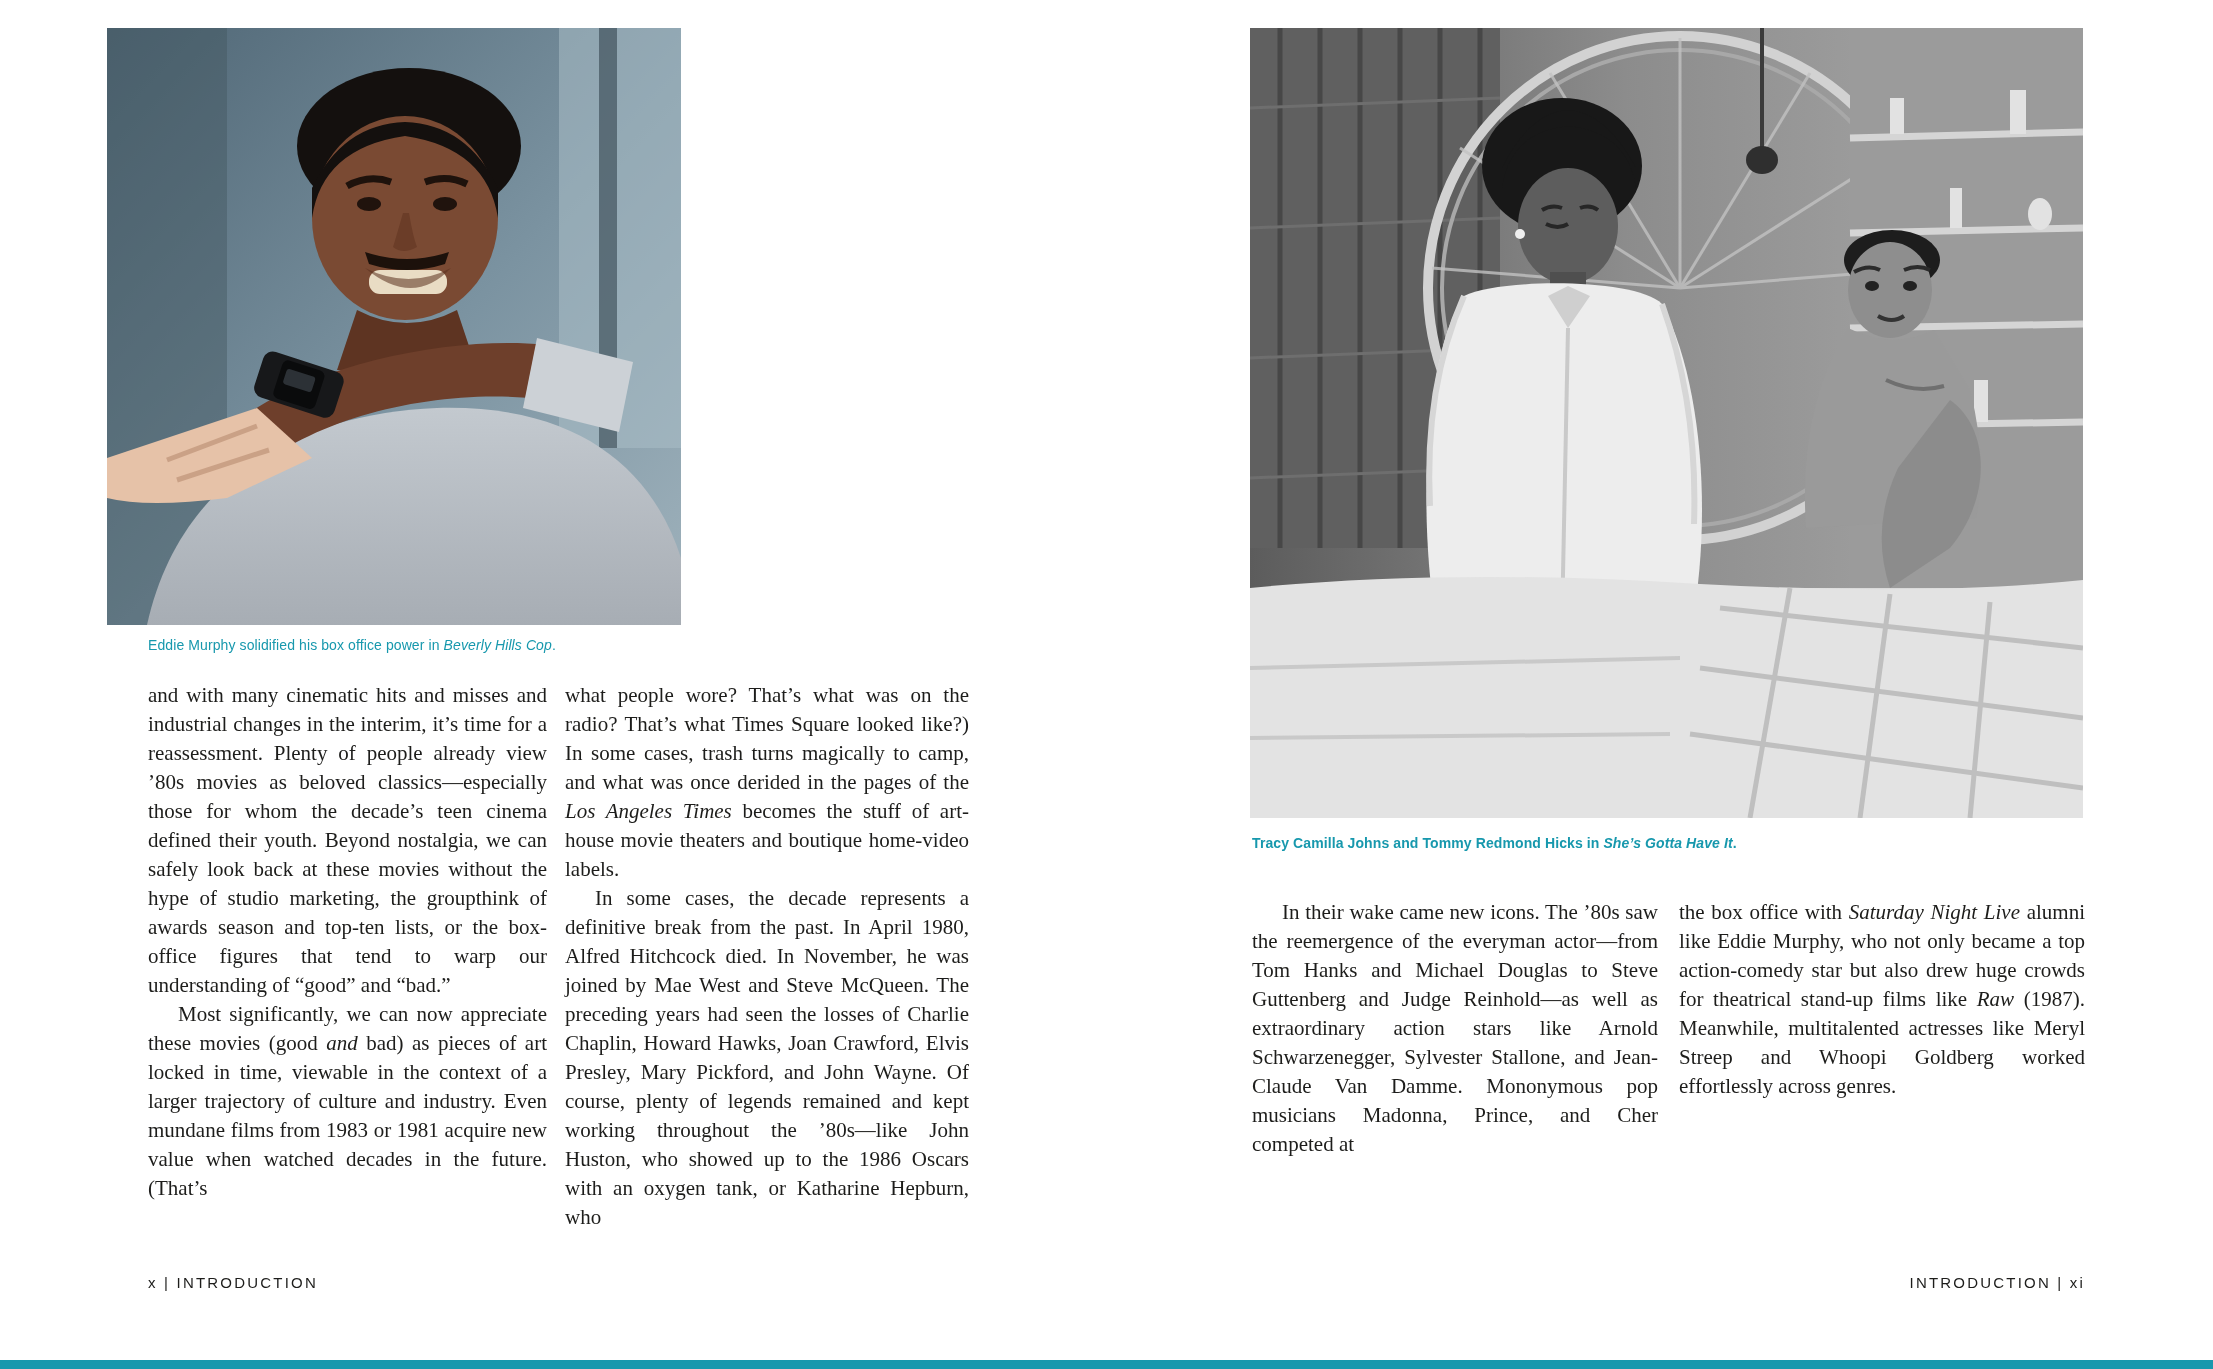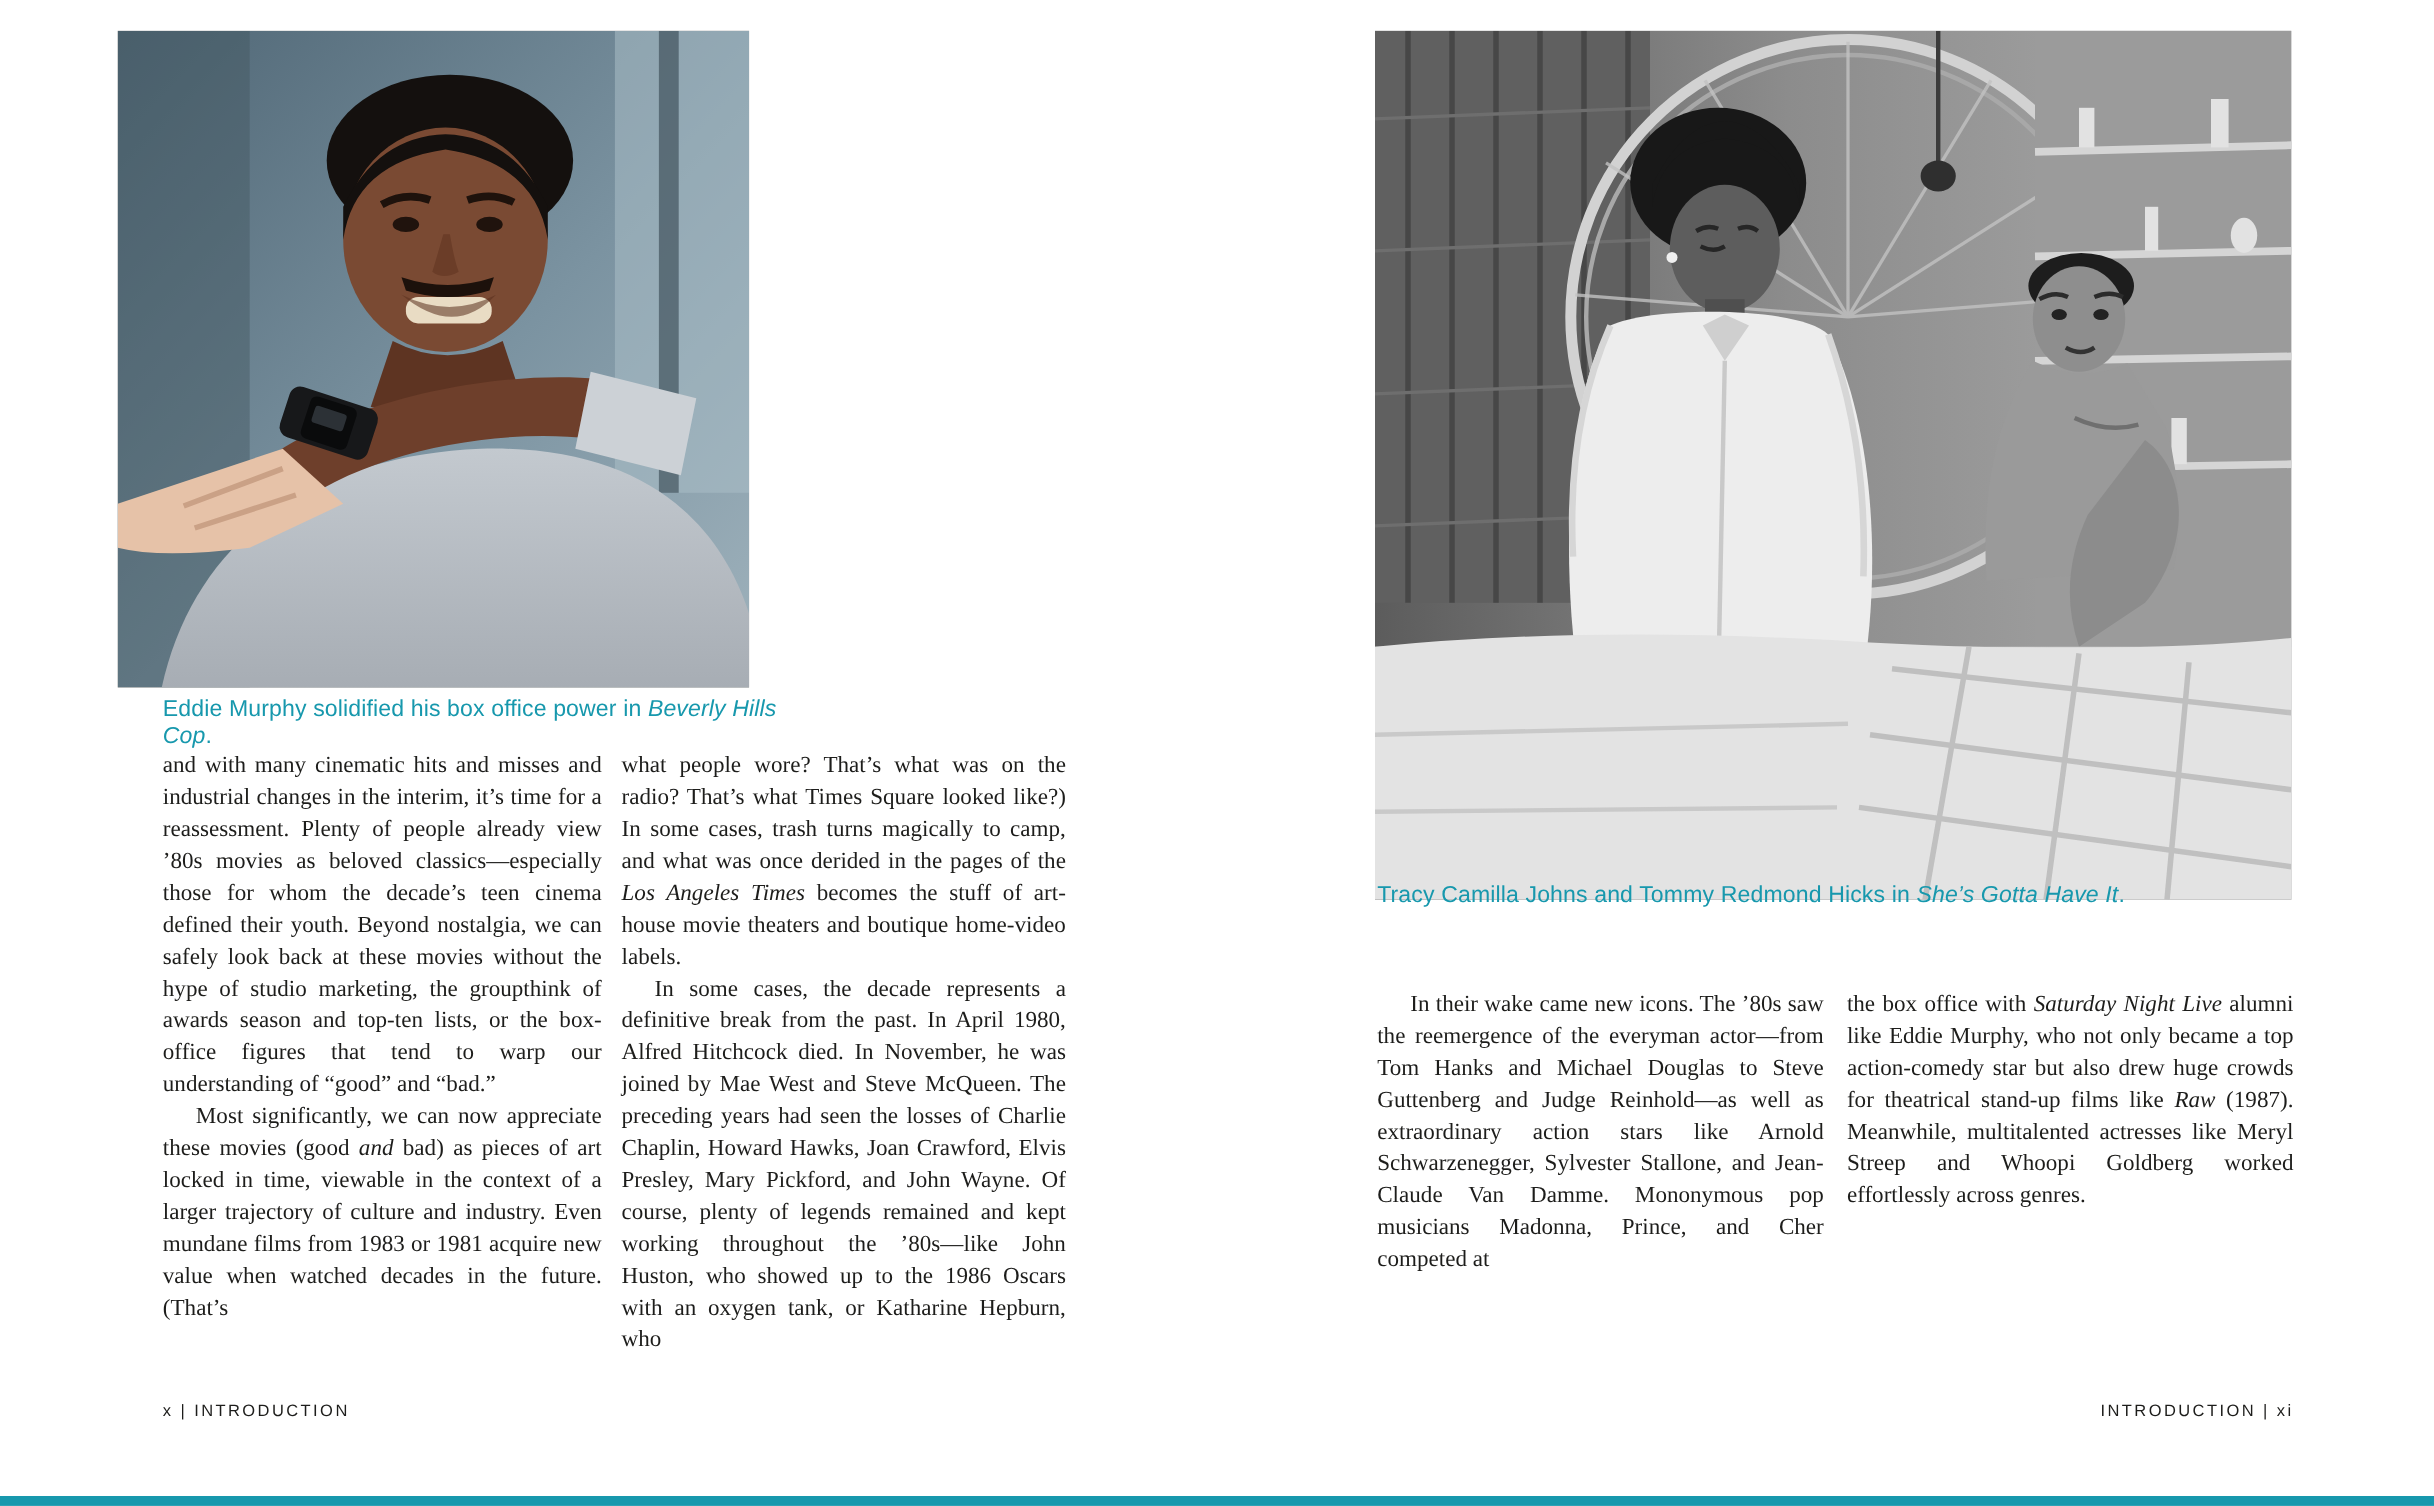--- a/index.html
+++ b/index.html
@@ -5,21 +5,21 @@
   :root{ --accent:#1798ad; --ink:#1d1d1b; }
   html,body{margin:0;padding:0;background:#ffffff;}
   .spread{
     position:relative; width:2213px; height:1369px; background:#ffffff;
     overflow:hidden; font-family:"Liberation Serif", serif; color:var(--ink);
   }
   .photo{position:absolute; overflow:hidden; background:#888;}
   .photo svg{display:block;}
   .caption{
     position:absolute; font-family:"Liberation Sans", sans-serif;
-    font-size:21px; line-height:24px; color:var(--accent); letter-spacing:.1px;
+    font-size:14px; line-height:24px; color:var(--accent); letter-spacing:.1px;
   }
   .caption i{font-style:italic;}
   .col{
     position:absolute; font-size:21px; line-height:29px;
     text-align:justify; color:var(--ink);
   }
   .col p.para{margin:0; padding:0;}
   .col p.para.ind{text-indent:30px;}
   .col i{}
   .footer{
@@ -198,21 +198,21 @@
           <line x1="640" y1="566" x2="610" y2="790"></line>
         <line x1="740" y1="574" x2="720" y2="790"></line>
       </g>
       <g stroke="#c9c9c9" stroke-width="4">
         <line x1="0" y1="640" x2="430" y2="630"></line>
           <line x1="0" y1="710" x2="420" y2="706"></line>
       </g>
     </svg>
   </div>
 
-  <div class="caption" style="left:1252px; top:802px; width:760px;"><span>Tracy Camilla Johns and Tommy Redmond Hicks in </span><i>She’s Gotta Have It</i><span>.</span></div>
+  <div class="caption" style="left:1252px; top:831px; width:760px;font-weight:bold;"><span>Tracy Camilla Johns and Tommy Redmond Hicks in </span><i>She’s Gotta Have It</i><span>.</span></div>
 
   <div class="col" style="left:1252px; top:898px; width:406px;">
       <p class="para ind"><span>In their wake came new icons. The ’80s saw the reemergence of the everyman actor—from Tom Hanks and Michael Douglas to Steve Guttenberg and Judge Reinhold—as well as extraordinary action stars like Arnold Schwarzenegger, Sylvester Stallone, and Jean-Claude Van Damme. Mononymous pop musicians Madonna, Prince, and Cher competed at</span></p>
     </div>
 
   <div class="col" style="left:1679px; top:898px; width:406px;">
       <p class="para"><span>the box office with </span><i>Saturday Night Live</i><span> alumni like Eddie Murphy, who not only became a top action-comedy star but also drew huge crowds for theatrical stand-up films like </span><i>Raw</i><span> (1987). Meanwhile, multitalented actresses like Meryl Streep and Whoopi Goldberg worked effortlessly across genres.</span></p>
     </div>
 
   <div class="footer footer-right" style="right:128px; top:1274px;text-align:right;">INTRODUCTION | xi</div>

